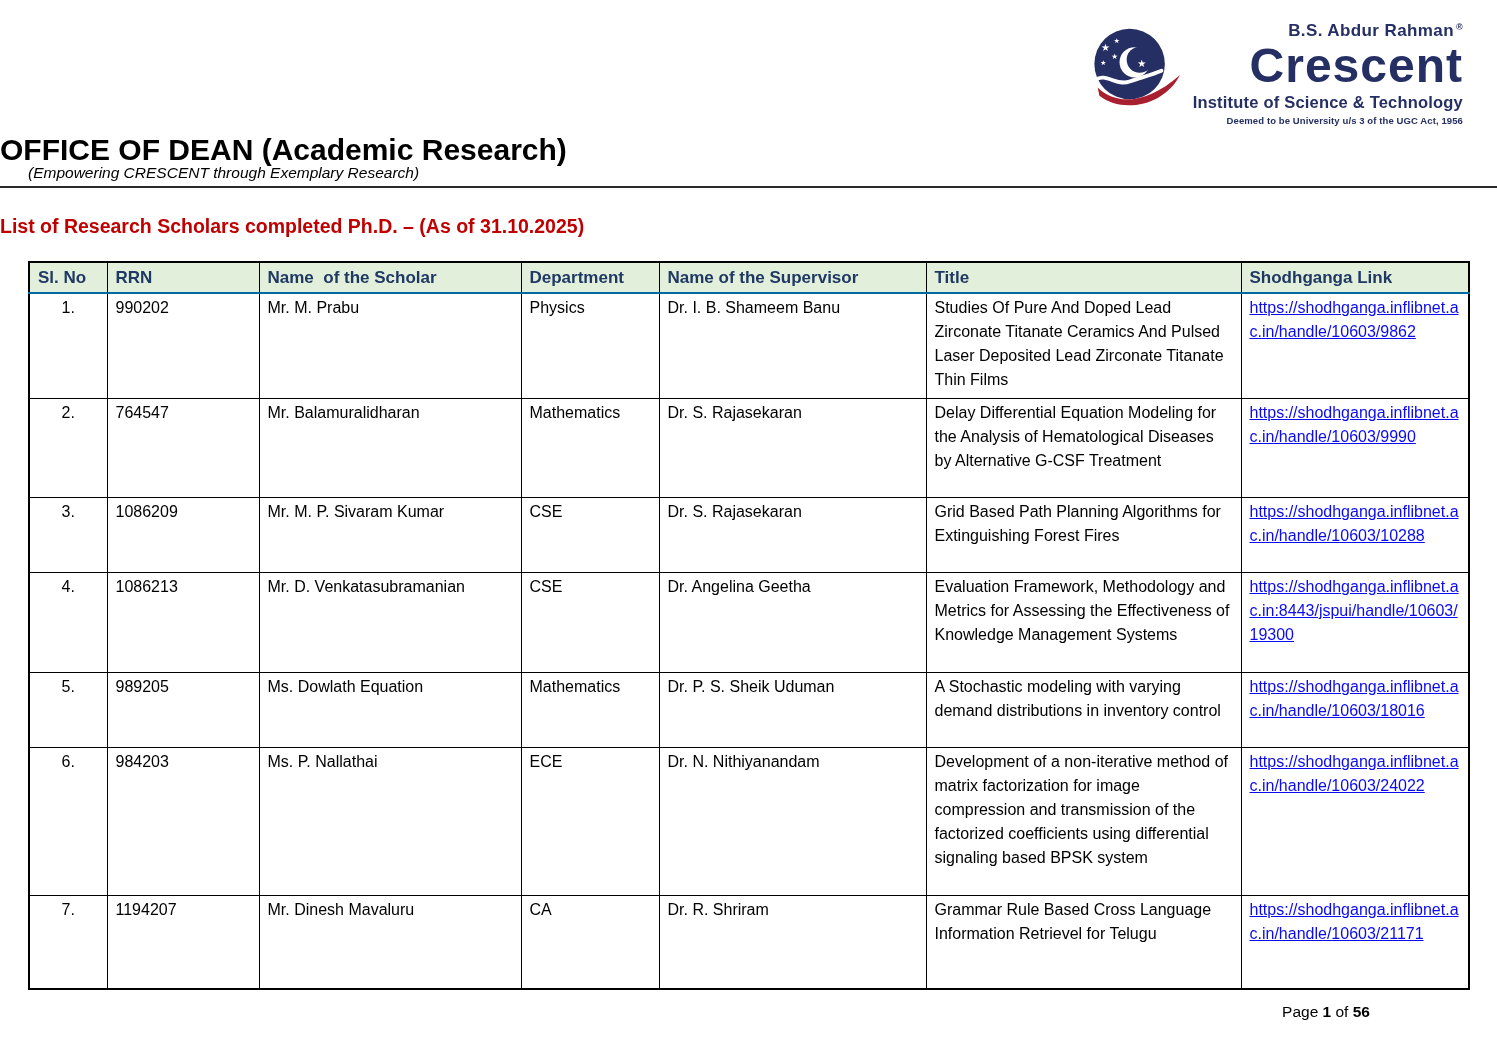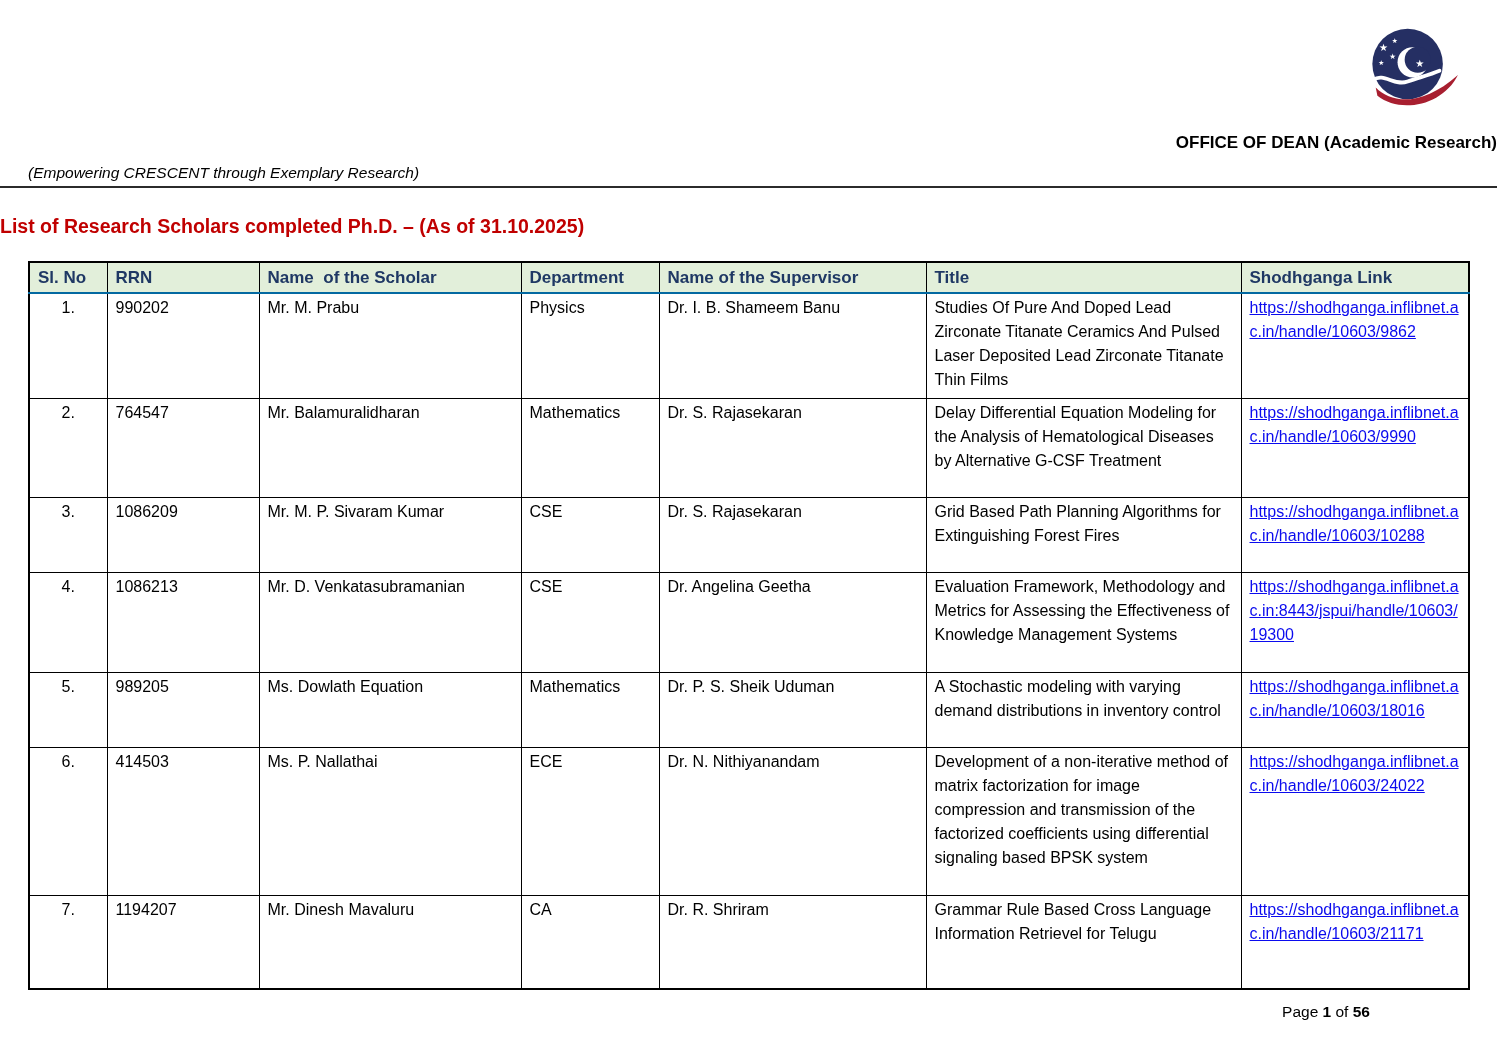--- a/index.html
+++ b/index.html
@@ -10,21 +10,21 @@
   
   .brand{position:absolute;top:22px;right:34px;display:flex;align-items:flex-start;gap:8px;}
   .brand-mark{width:94px;height:94px;flex:0 0 auto;}
   .brand-text{display:flex;flex-direction:column;align-items:flex-end;}
   .brand-top{font-size:17px;font-weight:600;color:#252f63;letter-spacing:.4px;line-height:1.1;}
   .brand-top .reg{font-size:9px;position:relative;top:-6px;margin-left:2px;}
   .brand-name{font-size:48px;font-weight:bold;color:#252f63;line-height:1.0;letter-spacing:1px;margin-top:1px;}
   .brand-sub{font-size:16.5px;font-weight:bold;color:#252f63;margin-top:3px;letter-spacing:.2px;}
   .brand-tag{font-size:9.5px;font-weight:bold;color:#252f63;margin-top:3px;letter-spacing:.1px;}
   
-  .doc-title{position:absolute;top:133px;left:0;width:100%;text-align:right;font-size:17px;font-weight:bold;}
+  .doc-title{position:absolute;top:133px;left:0;width:100%;text-align:left;font-size:30px;font-weight:bold;}
   .doc-subtitle{position:absolute;top:164px;left:0;width:100%;text-align:left;font-style:italic;font-size:15.5px;padding-left:28px;}
   .rule{position:absolute;top:186px;left:0;width:100%;border:none;border-top:2px solid #2b2b2b;margin:0;}
   .list-heading{position:absolute;top:215px;left:0;width:100%;font-size:19.5px;font-weight:bold;color:#c00000;}
   
   .scholars{position:absolute;top:261px;left:28px;width:1440px;border-collapse:collapse;table-layout:fixed;border:2px solid #000;}
   .scholars th,.scholars td{border:1px solid #000;}
   .scholars thead th{
     background:#e2efda;color:#1f3864;font-weight:bold;font-size:17px;text-align:left;
     padding:2px 8px;border-bottom:2px solid #0369a1;white-space:pre-wrap;height:25px;vertical-align:middle;
   }
@@ -53,20 +53,26 @@
       <text x="12" y="28" font-size="12" fill="#ffffff">★</text>
       <text x="27" y="19" font-size="8" fill="#ffffff">★</text>
       <text x="11" y="45" font-size="8" fill="#ffffff">★</text>
       <text x="24" y="38" font-size="9" fill="#ffffff">★</text>
       <circle cx="52" cy="42" r="18" fill="#ffffff"></circle>
       <circle cx="58" cy="39" r="15.5" fill="#252f63"></circle>
       <text x="55" y="48" font-size="12" fill="#ffffff">★</text>
       <path d="M5,63 C18,54 30,71 46,65 C60,60 72,57 84,52" stroke="#ffffff" stroke-width="4.5" fill="none" stroke-linecap="round"></path>
       <path d="M8,72 C28,92 64,94 106,57 C88,93 38,104 10,82 Z" fill="#a81f30"></path>
     </svg>
+    <div class="brand-text">
+      <div class="brand-top"><span>B.S. Abdur Rahman</span><span class="reg">®</span></div>
+      <div class="brand-name">Crescent</div>
+      <div class="brand-sub">Institute of Science &amp; Technology</div>
+      <div class="brand-tag">Deemed to be University u/s 3 of the UGC Act, 1956</div>
+    </div>
   </header>
 
   <div class="doc-title">OFFICE OF DEAN (Academic Research)</div>
   <div class="doc-subtitle">(Empowering CRESCENT through Exemplary Research)</div>
   <hr class="rule">
   <div class="list-heading">List of Research Scholars completed Ph.D. – (As of 31.10.2025)</div>
 
   <table class="scholars">
     <colgroup>
       <col style="width:78px">
@@ -139,21 +145,21 @@
           <td class="c-name">Ms. Dowlath Equation</td>
           <td class="c-dept">Mathematics</td>
           <td class="c-sup">Dr. P. S. Sheik Uduman</td>
           <td class="c-title">A Stochastic modeling with varying demand distributions in inventory control</td>
           <td class="c-link">
             <a class="sg-link" href="#">https://shodhganga.inflibnet.ac.in/handle/10603/18016</a>
           </td>
         </tr>
         <tr>
           <td class="c-sl">6.</td>
-          <td class="c-rrn">414503</td>
+          <td class="c-rrn">984203</td>
           <td class="c-name">Ms. P. Nallathai</td>
           <td class="c-dept">ECE</td>
           <td class="c-sup">Dr. N. Nithiyanandam</td>
           <td class="c-title">Development of a non-iterative method of matrix factorization for image compression and transmission of the factorized coefficients using differential signaling based BPSK system</td>
           <td class="c-link">
             <a class="sg-link" href="#">https://shodhganga.inflibnet.ac.in/handle/10603/24022</a>
           </td>
         </tr>
         <tr>
           <td class="c-sl">7.</td>

